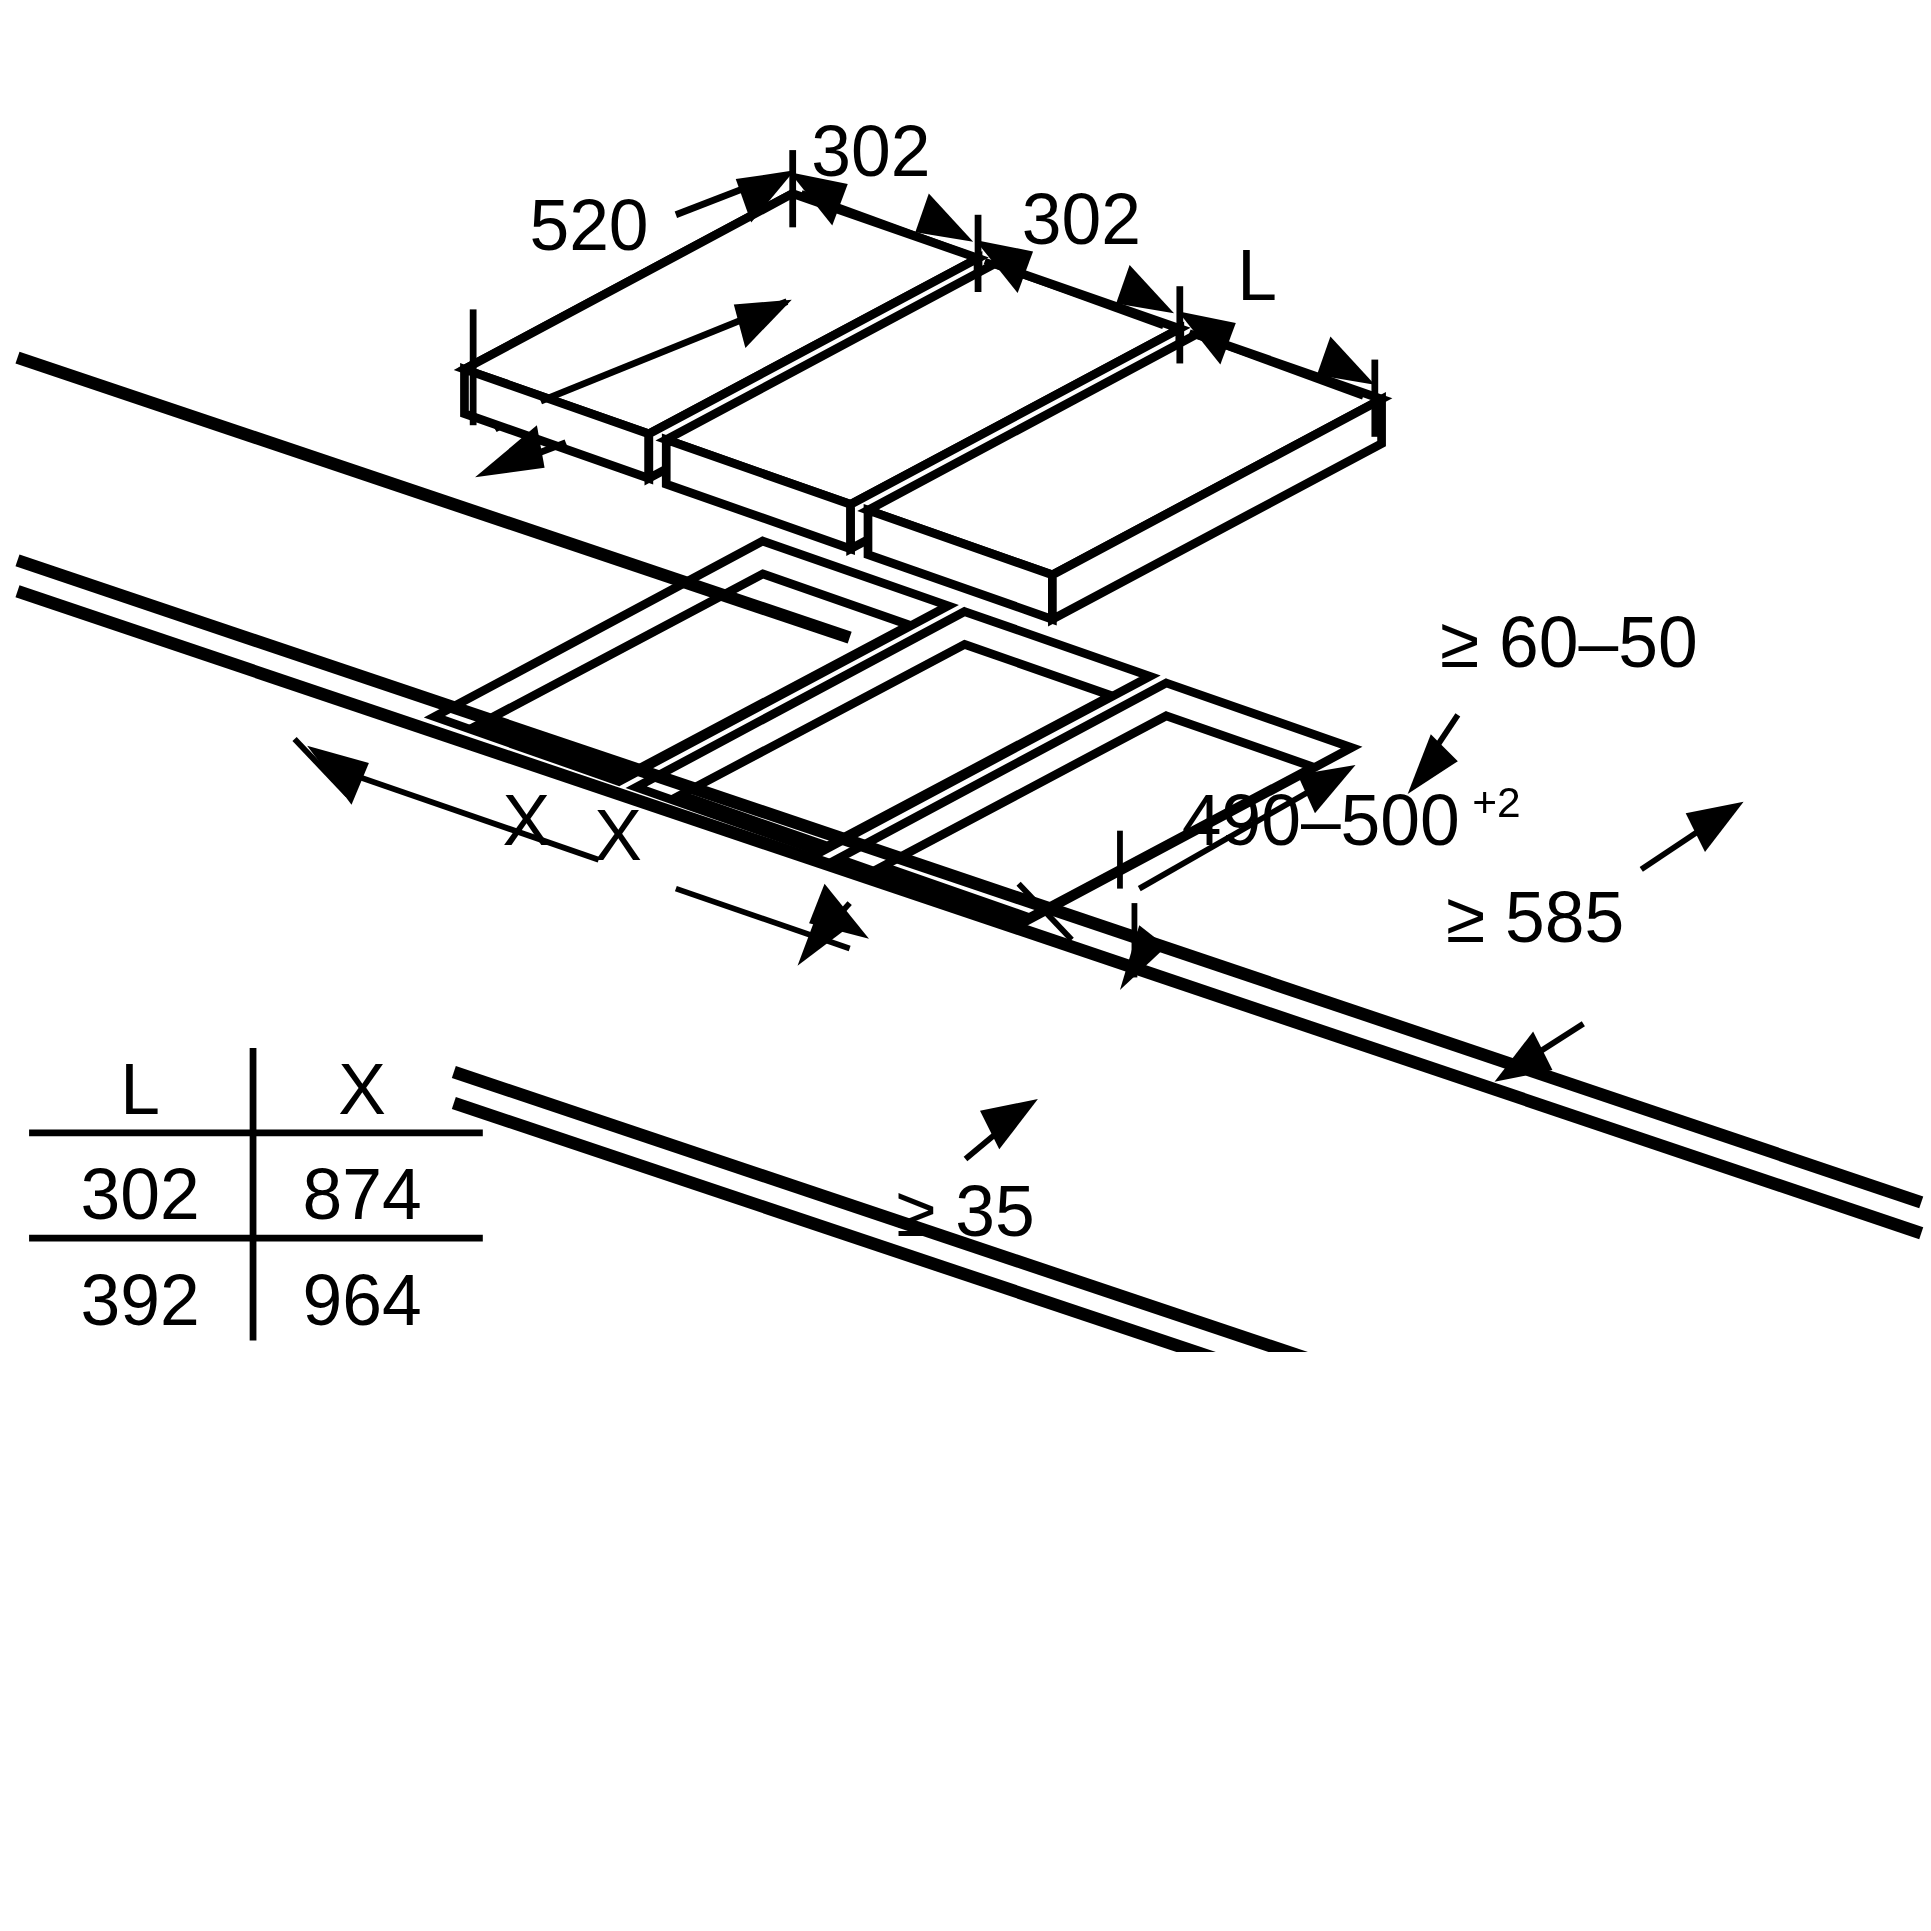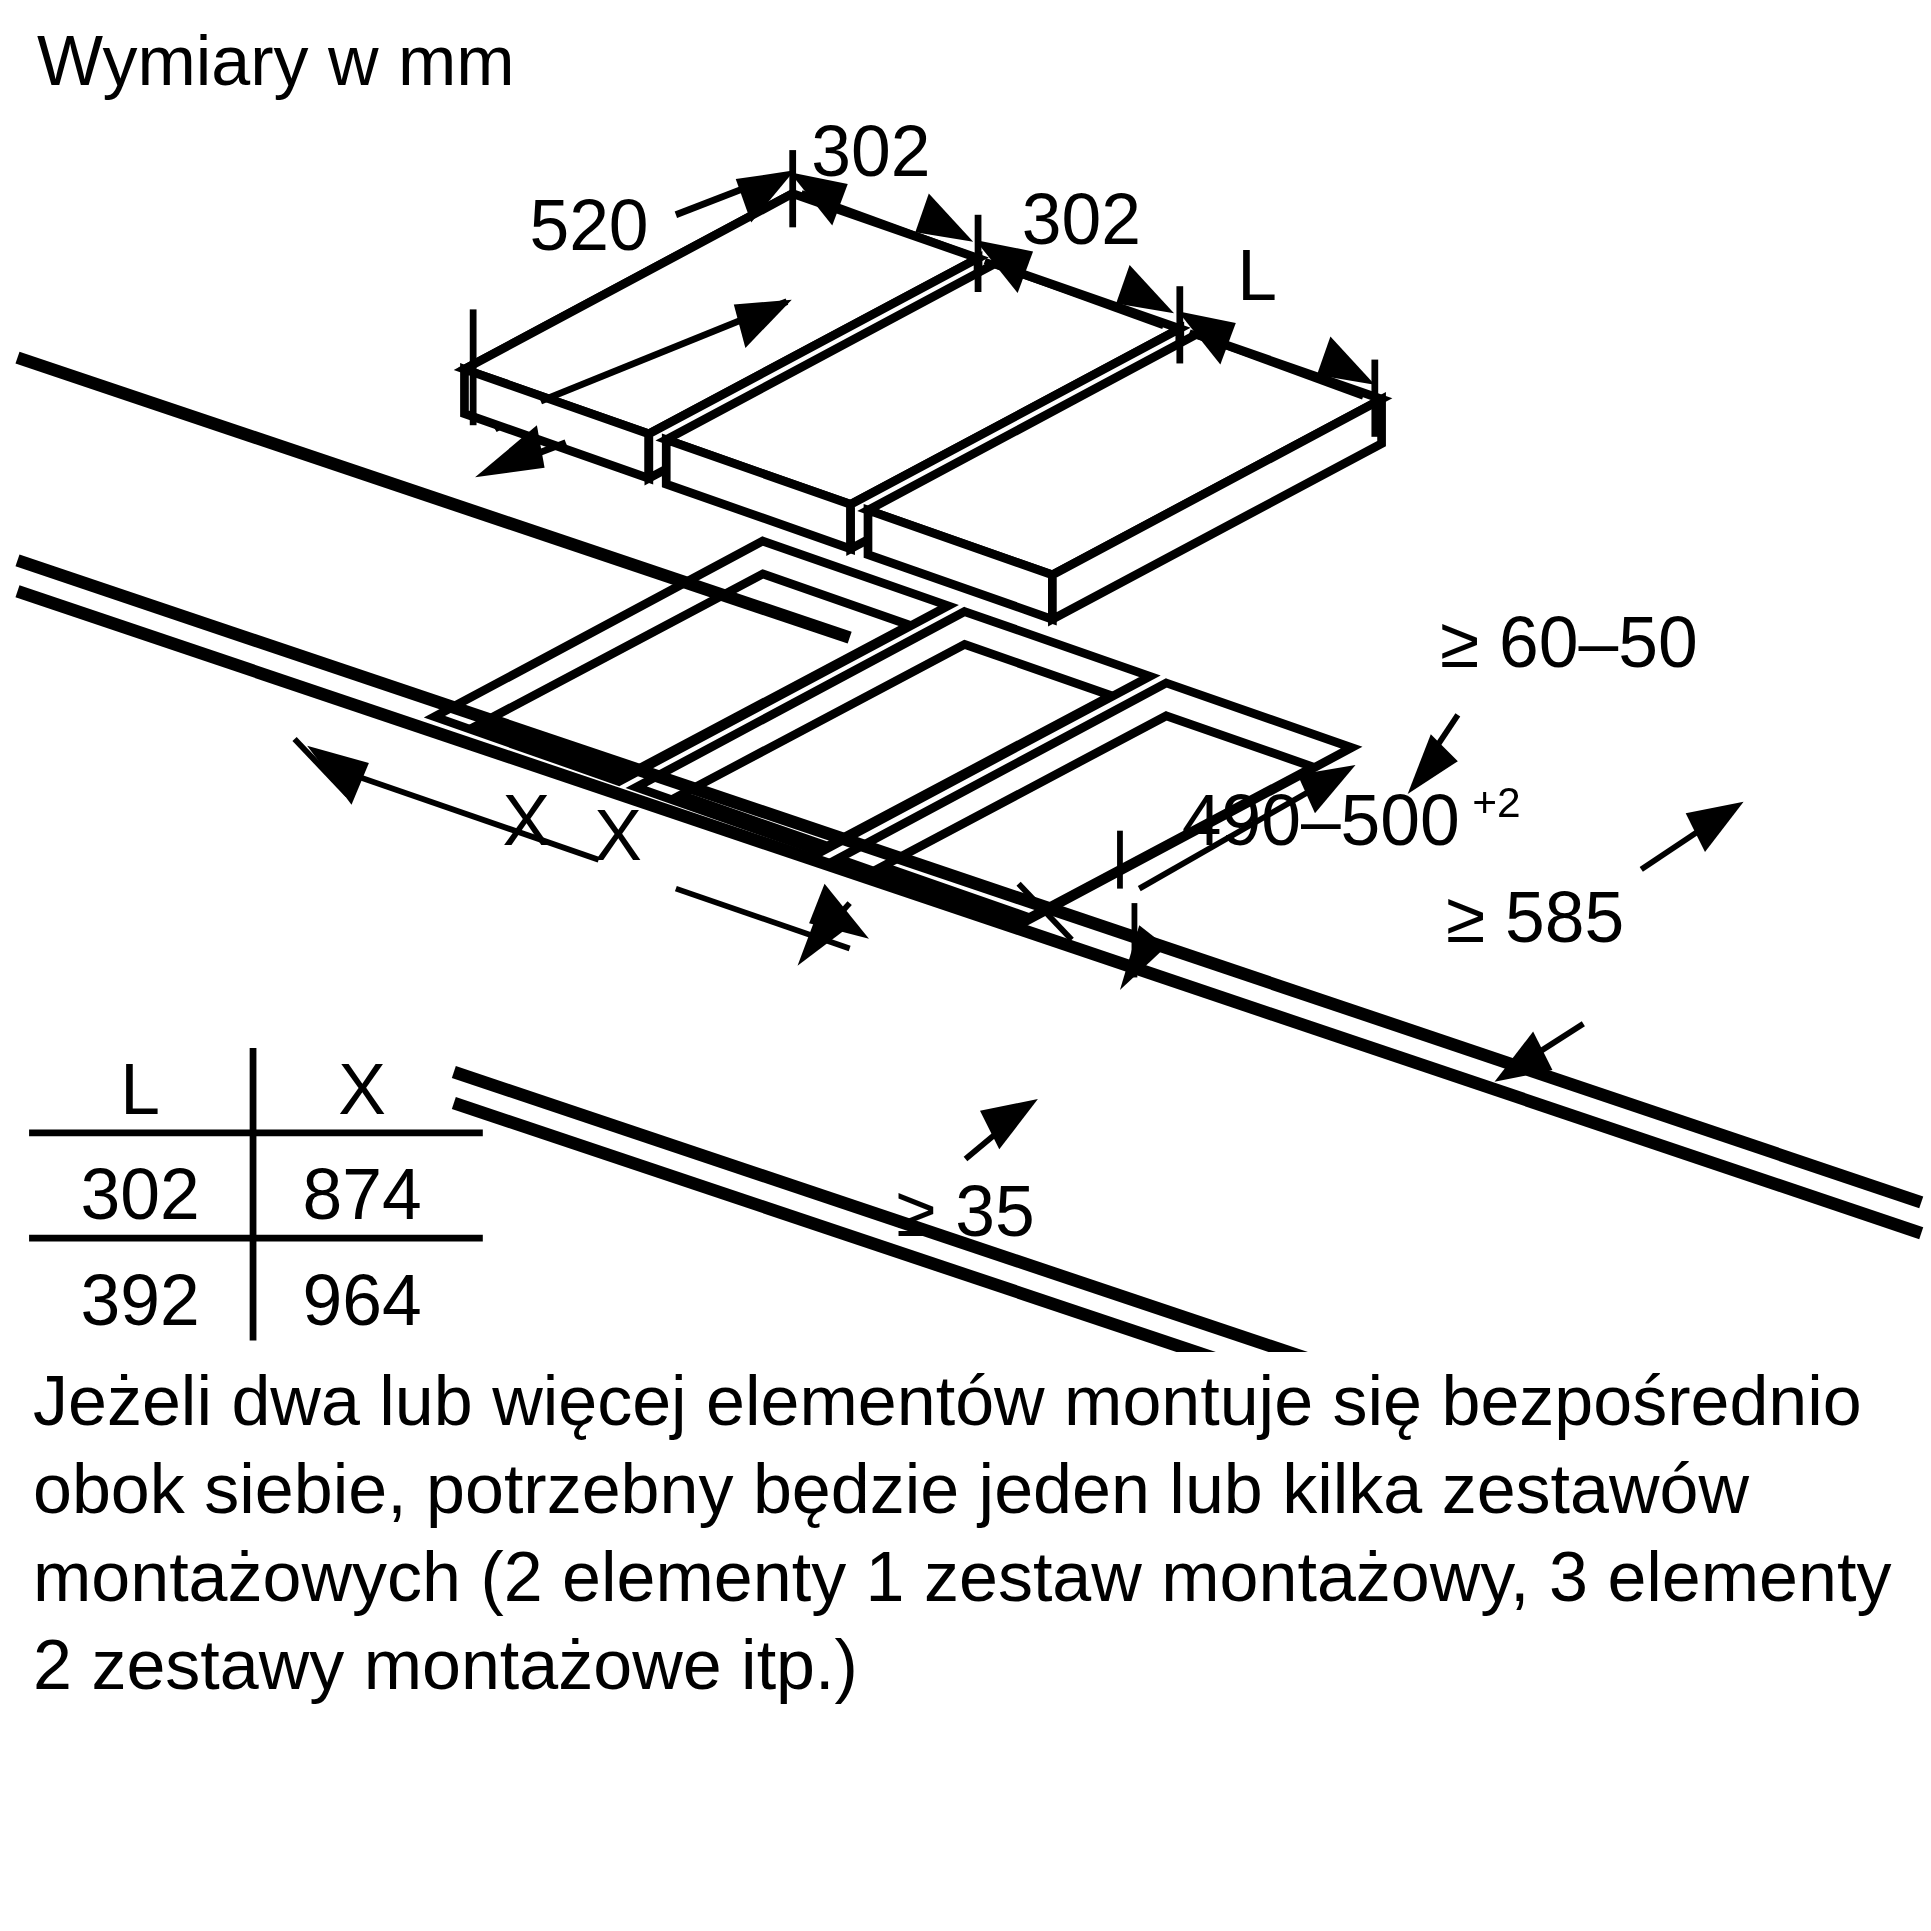--- a/index.html
+++ b/index.html
@@ -62,21 +62,20 @@
     line-height: 88px;
     font-weight: 400;
     font-stretch: condensed;
   }
 </style>
 </head>
 <body>
 
 <div id="page">
 
-  <div class="title">Wymiary w mm</div>
 
   <svg id="drawing" viewBox="0 0 2000 1300">
 
     <g>
       <line x1="18" y1="270" x2="880" y2="560" stroke="#000" stroke-width="13"></line>
     </g>
 
     <g fill="#ffffff" stroke="#000000" stroke-width="9" stroke-linejoin="miter">
 
       <g>
@@ -228,16 +227,15 @@
 
       <text class="tabletext" x="145" y="1162" text-anchor="middle">302</text>
       <text class="tabletext" x="375" y="1162" text-anchor="middle">874</text>
 
       <text class="tabletext" x="145" y="1272" text-anchor="middle">392</text>
       <text class="tabletext" x="375" y="1272" text-anchor="middle">964</text>
     </g>
 
   </svg>
 
-  <div class="body-text">Jeżeli dwa lub więcej elementów montuje się bezpośrednio obok siebie, potrzebny będzie jeden lub kilka zestawów montażowych (2 elementy 1 zestaw montażowy, 3 elementy 2 zestawy montażowe itp.)</div>
 
 </div>
 
 
 </body></html>

